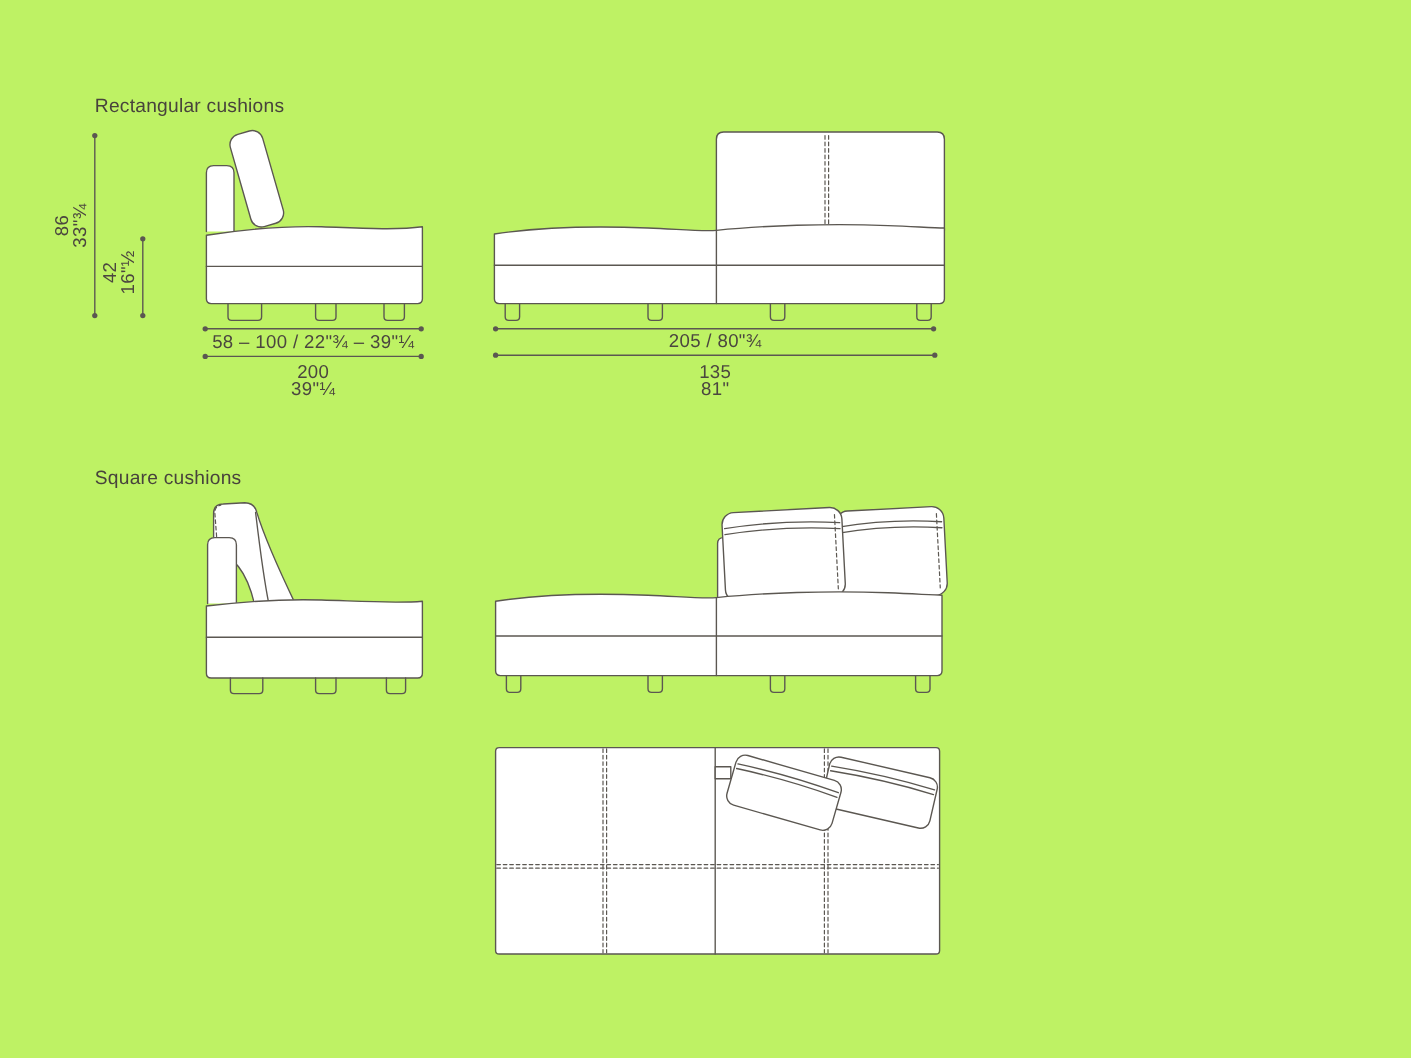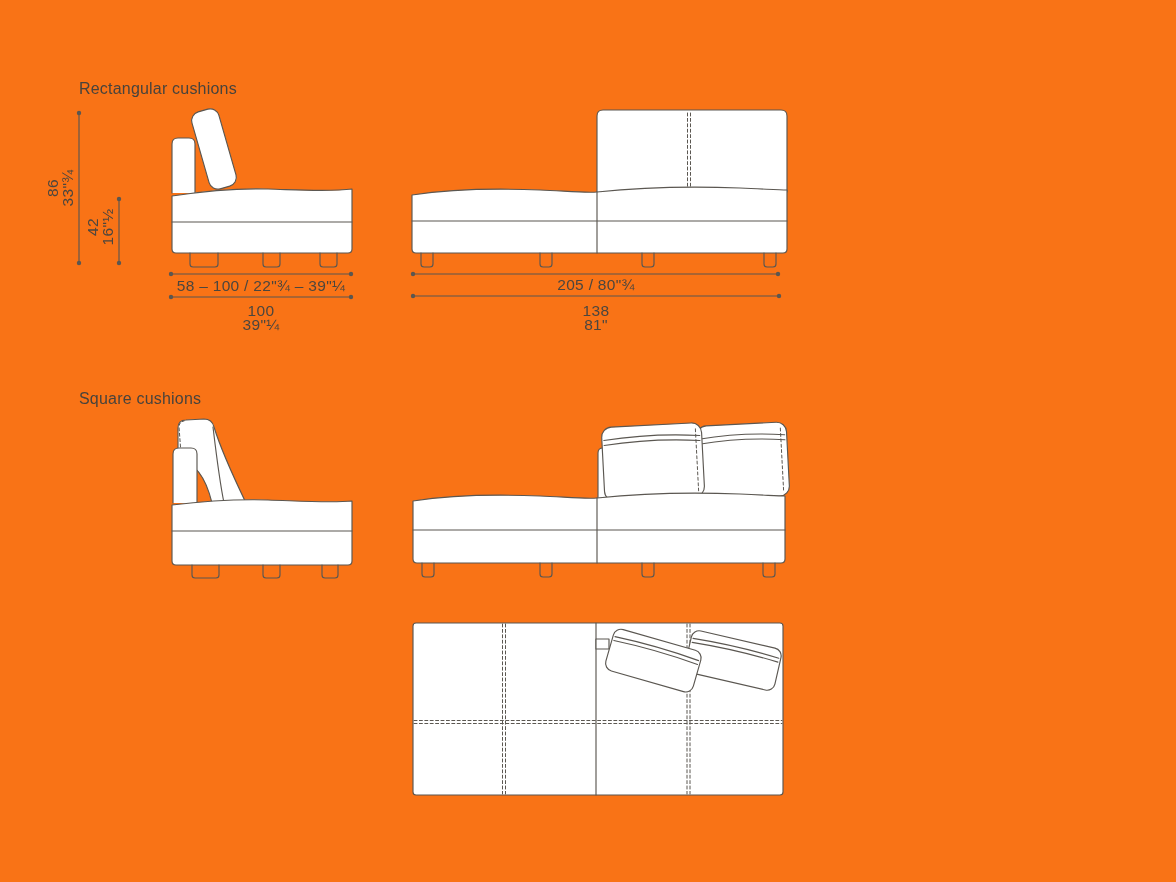--- a/index.html
+++ b/index.html
@@ -1,17 +1,17 @@
 <!DOCTYPE html>
 <html><head>
 <meta charset="utf-8">
 <style>
   html,body { margin:0; padding:0; background:#ffffff; }
   #canvas {
-    position:relative; width:1176px; height:882px; background:#f97316;
+    position:relative; width:1176px; height:882px; background:#bef264;
     font-family:"Liberation Sans", sans-serif; overflow:hidden;
   }
   
   #art { position:absolute; left:0; top:0; }
   #art path, #art line, #art rect {
     stroke:#5b5751; stroke-width:1.15; fill:none;
     stroke-linecap:round; stroke-linejoin:round;
   }
   #art .wh { fill:#ffffff; }
   #art .dash { stroke-dasharray:3 2.4; stroke-width:1; }
@@ -165,22 +165,22 @@
     <div>86</div>
     <div>33"¾</div>
   </div>
 
   <div class="lbl rot" style="left:100px; top:227px">
     <div>42</div>
     <div>16"½</div>
   </div>
 
   <div class="lbl" style="left:261px; top:286px">58 – 100 / 22"¾ – 39"¼</div>
-  <div class="lbl" style="left:261px; top:311px">100</div>
+  <div class="lbl" style="left:261px; top:311px">200</div>
   <div class="lbl" style="left:261px; top:325px">39"¼</div>
 
   <div class="lbl" style="left:596px; top:285px">205 / 80"¾</div>
-  <div class="lbl" style="left:596px; top:311px">138</div>
+  <div class="lbl" style="left:596px; top:311px">135</div>
   <div class="lbl" style="left:596px; top:325px">81"</div>
 
   <div class="ttl" style="left:79px; top:390px">Square cushions</div>
 
 </div>
 
 </body></html>

